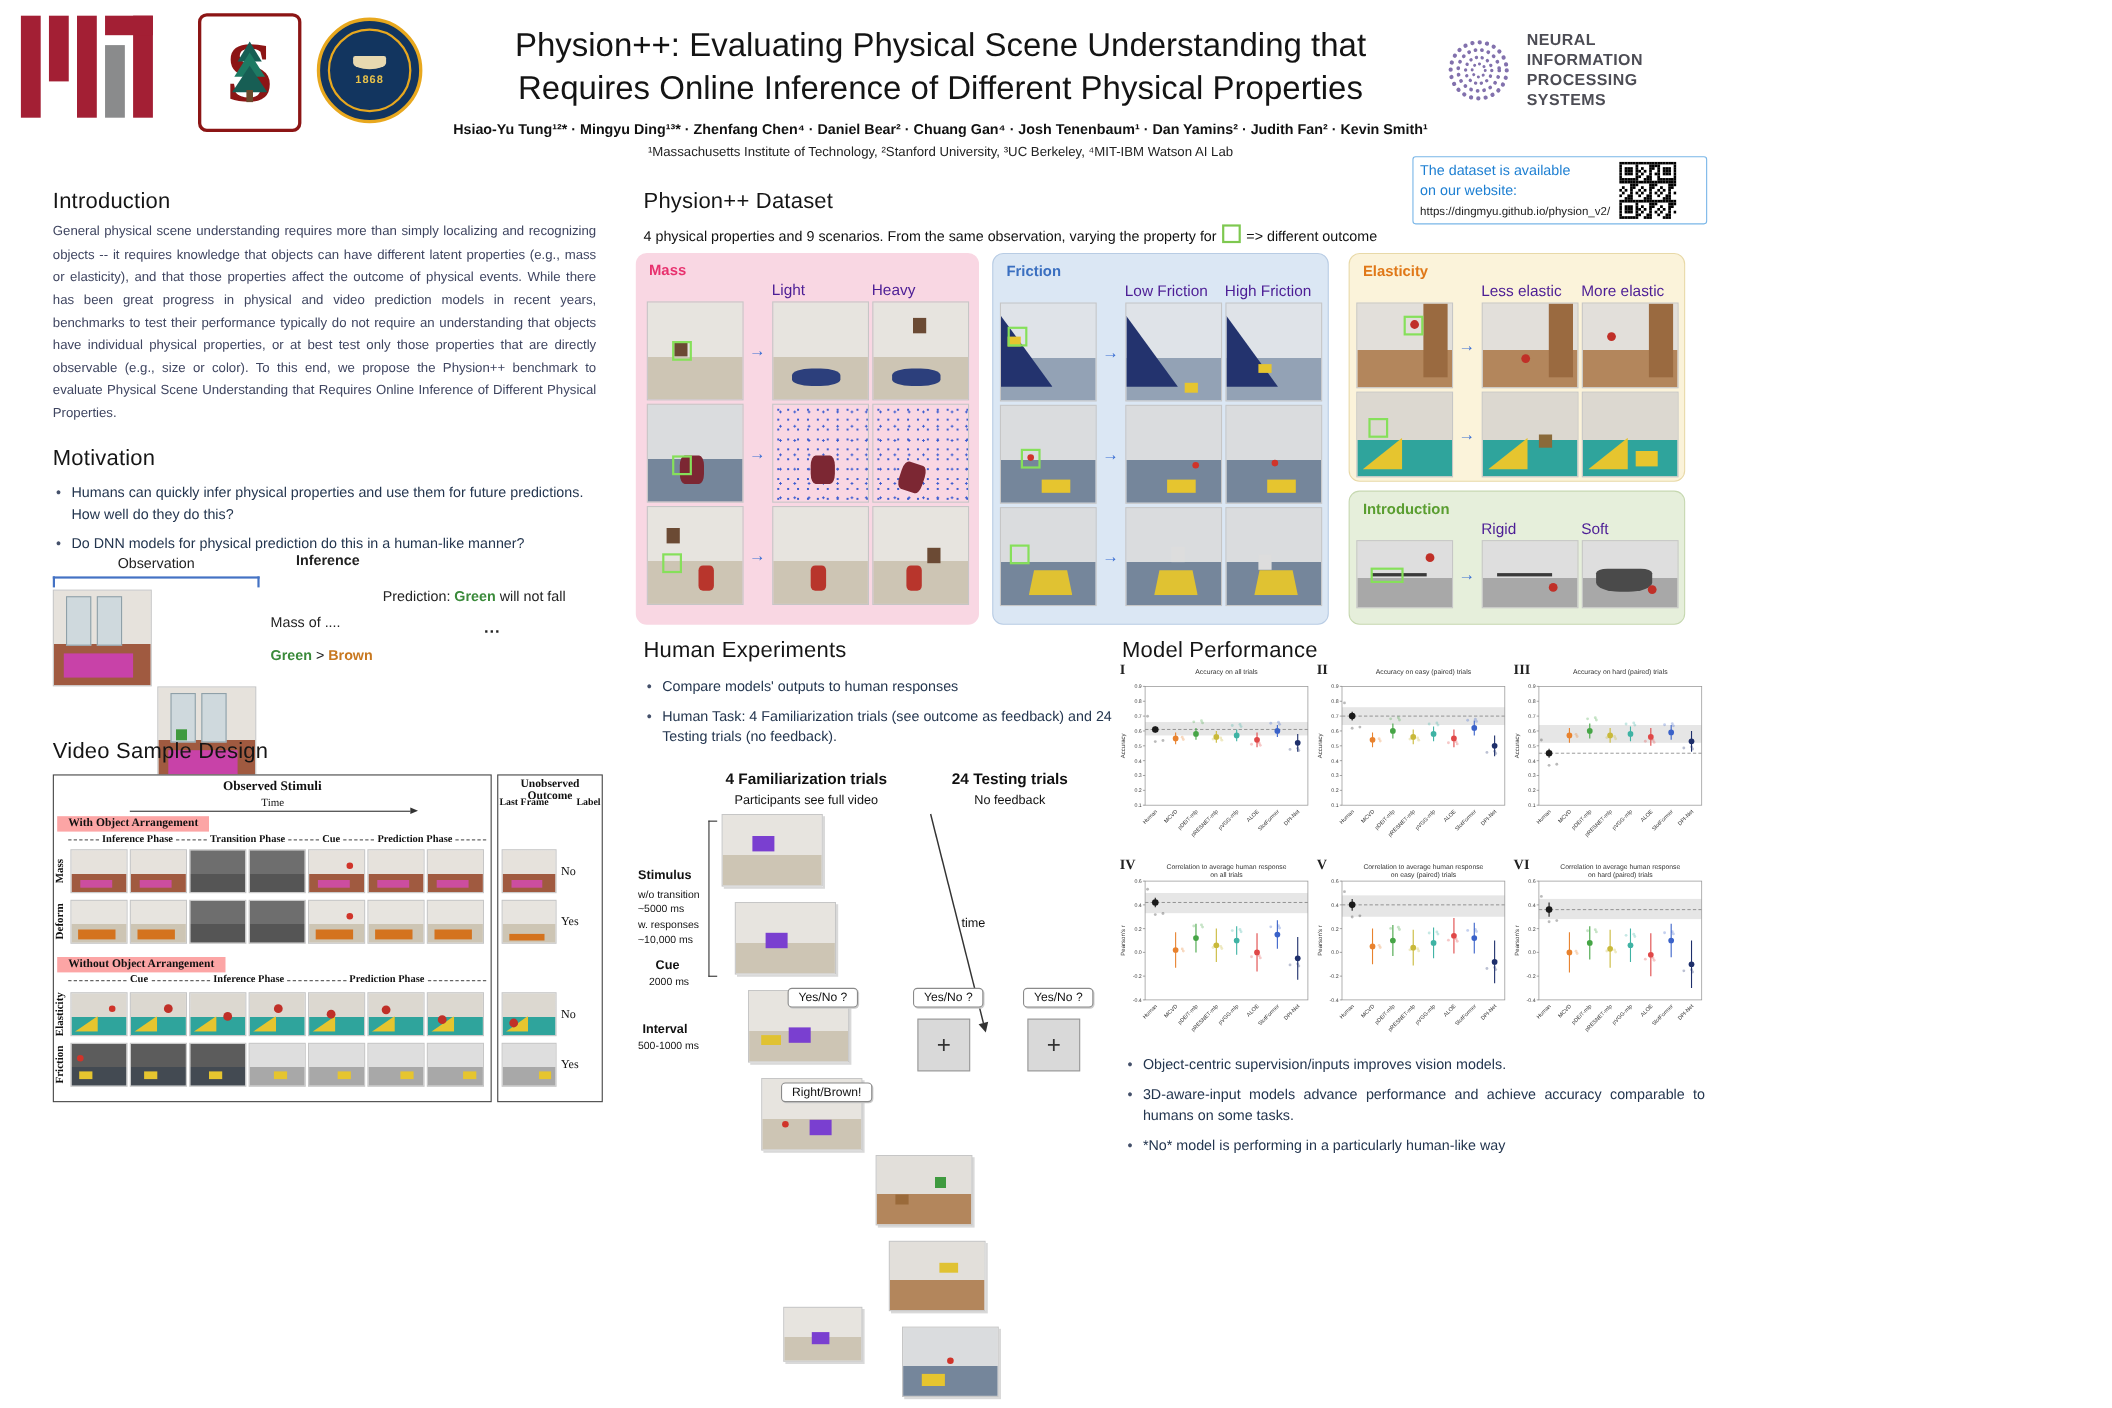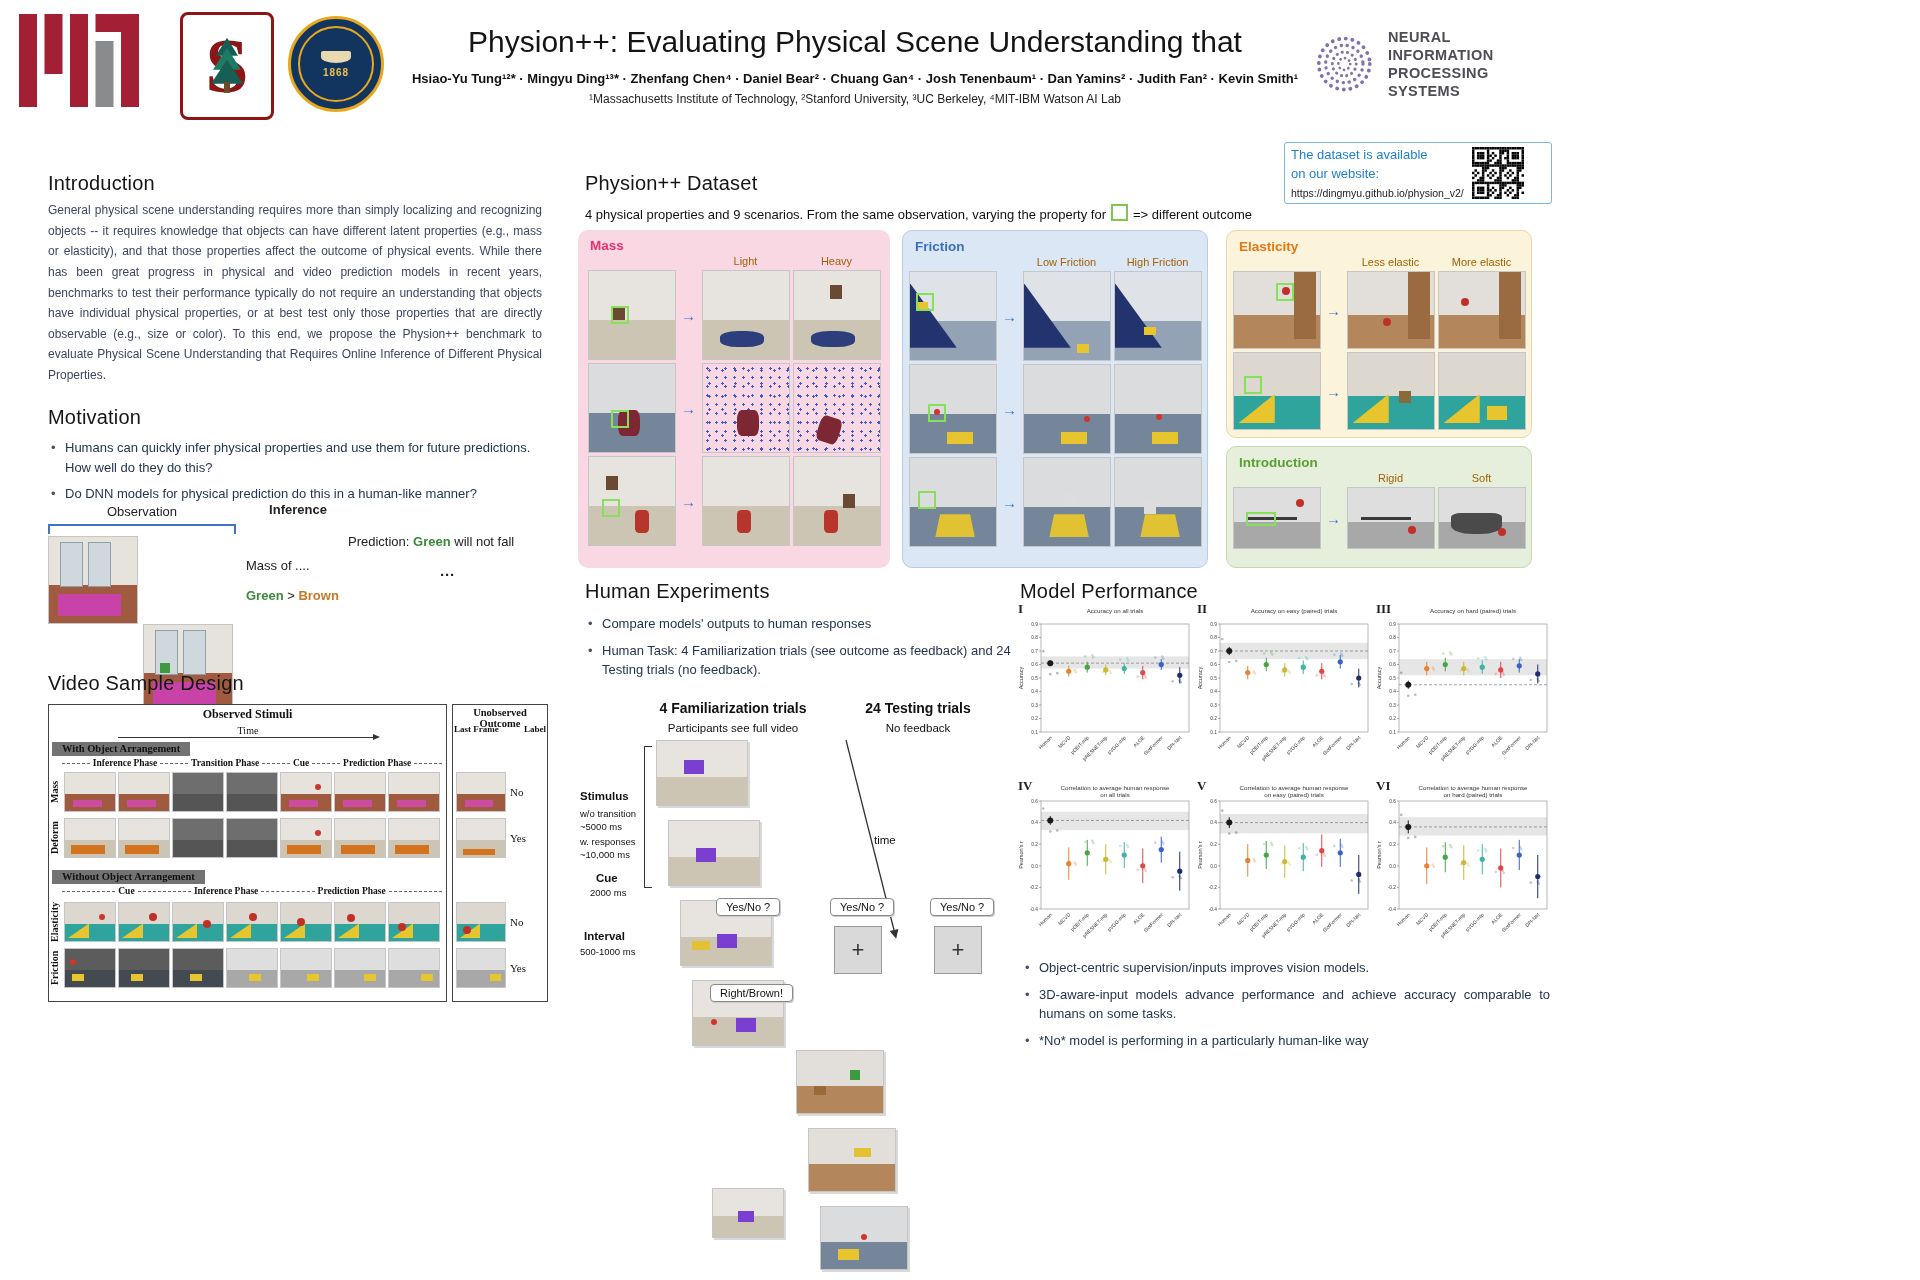--- a/index.html
+++ b/index.html
@@ -62,27 +62,27 @@
   .gb{border:2px solid #86e05a;width:14px;height:14px;left:26%;top:40%}
   .splash{background-image:radial-gradient(#3a5bd0 1.2px,transparent 1.4px),radial-gradient(#3a5bd0 1px,transparent 1.2px);background-size:9px 9px,13px 13px;}
   
   .obrk{border:2px solid #4472c4;border-bottom:none;height:8px;}
   .grn{color:#3a8a3a;font-weight:bold;}
   .brn{color:#c87820;font-weight:bold;}
   
   .panel{position:absolute;border-radius:10px;padding:6px 10px;box-sizing:border-box;}
   .p-title{font-weight:bold;font-size:13.5px;margin:2px 0 2px 2px;}
   .p-grid{display:grid;grid-template-columns:88px 20px 88px 88px;gap:3px;align-items:center;justify-content:center;}
-  .p-hdr{font-size:11px;color:#a16207;text-align:center;}
+  .p-hdr{font-size:14px;color:#4c1d95;text-align:left;}
   .arr{color:#3b6fd4;font-weight:bold;font-size:15px;text-align:center;}
   .gsq{display:inline-block;width:13px;height:13px;border:2px solid #7ec850;vertical-align:-2px;margin:0 5px;}
   
   .vsd{font-family:"Liberation Serif",serif;color:#111;}
   .vsd-box{position:absolute;border:1.2px solid #444;box-sizing:border-box;background:#fff;}
-  .gbar{position:absolute;background:#737373;font-weight:bold;font-size:10.5px;padding:0 10px;line-height:14px;}
+  .gbar{position:absolute;background:#fca5a5;font-weight:bold;font-size:10.5px;padding:0 10px;line-height:14px;}
   .phr{position:absolute;display:flex;align-items:center;font-size:9.5px;font-weight:bold;}
   .phr i{flex:1;border-top:1px dashed #666;height:0;}
   .phr b{margin:0 3px;white-space:nowrap;}
   .frow{position:absolute;display:flex;gap:2px;}
   .frow .sc{width:52px;height:40px;}
   .rlab{position:absolute;width:13px;text-align:center;font-weight:bold;font-size:10px;writing-mode:vertical-rl;transform:rotate(180deg);}
   .orow{position:absolute;display:flex;align-items:center;gap:4px;font-size:11px;}
   .orow .sc{width:50px;height:40px;}
   .timebar{position:relative;height:1px;background:#333;}
   .timebar::after{content:"";position:absolute;right:-7px;top:-3px;border-left:7px solid #333;border-top:3.5px solid transparent;border-bottom:3.5px solid transparent;}
@@ -124,20 +124,21 @@
 <div class="seal">
   <div class="inner">
     <div class="book"></div>
     <span class="year">1868</span>
   </div>
 </div>
 
 <div class="abs title-wrap">
   <h1 class="title">
     <span>Physion++: Evaluating Physical Scene Understanding that</span><br>
+    <span>Requires Online Inference of Different Physical Properties</span>
   </h1>
   <div class="authors">Hsiao-Yu Tung¹²* · Mingyu Ding¹³* · Zhenfang Chen⁴ · Daniel Bear² · Chuang Gan⁴ · Josh Tenenbaum¹ · Dan Yamins² · Judith Fan² · Kevin Smith¹</div>
   <div class="affils">¹Massachusetts Institute of Technology, ²Stanford University, ³UC Berkeley, ⁴MIT-IBM Watson AI Lab</div>
 </div>
 
 <div class="abs neurips">
   <svg viewBox="0 0 80 84" width="70" height="80">
     <g fill="none" stroke="#8271ad" stroke-linecap="round">
       <circle cx="38" cy="42" r="30" stroke-width="4.5" stroke-dasharray="0.1 7.8"></circle>
       <circle cx="38" cy="42" r="22" stroke-width="4" stroke-dasharray="0.1 7"></circle>

